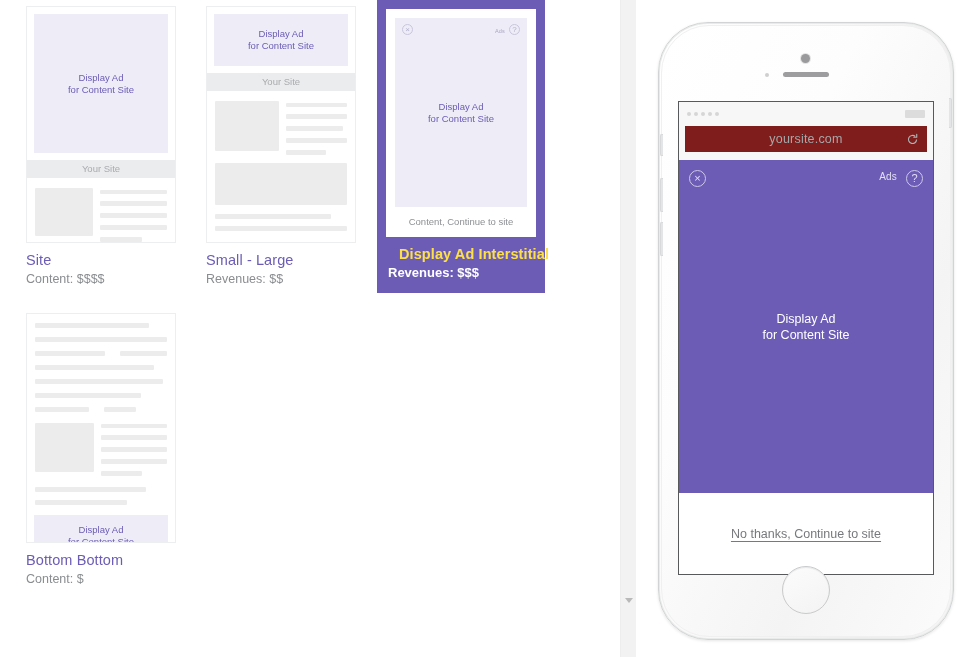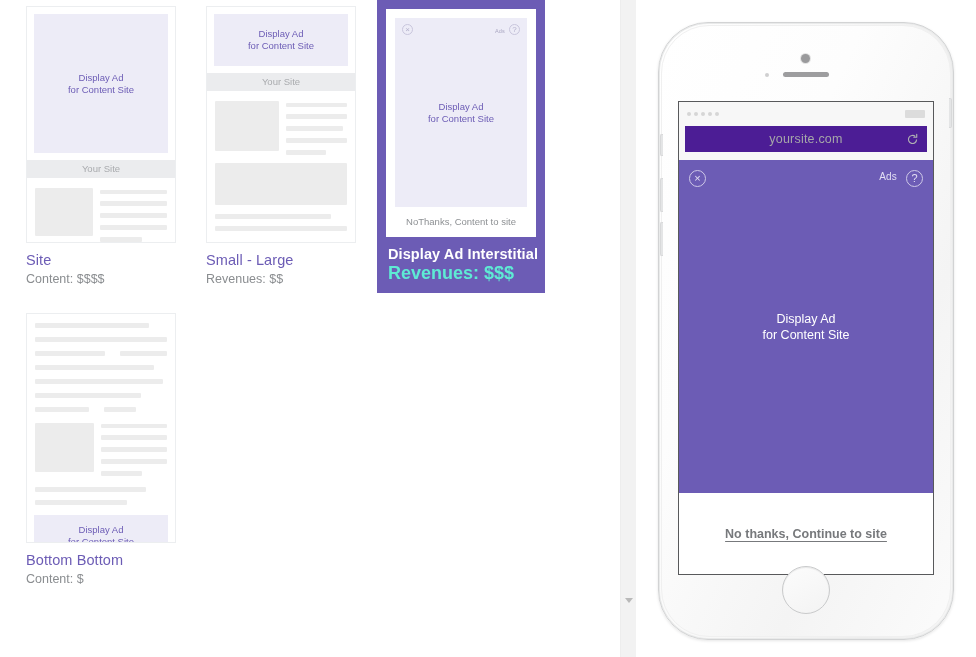--- a/index.html
+++ b/index.html
@@ -49,22 +49,22 @@
   }
 
   
   .card.selected {
     background: #6c5cb5;
     width: 168px;
     padding: 9px 9px 12px 9px;
   }
   .card.selected .card-frame { width: 150px; }
   .card.selected .card-meta { padding-left: 2px; }
-  .card.selected .card-title { color: #ffffff; font-weight: bold; font-size: 14.5px; }
-  .card.selected .card-rev { color: #5eead4; font-weight: bold; font-size: 18px; }
+  .card.selected .card-title { color: #fde047; font-weight: bold; font-size: 14.5px; margin-left: 11px; }
+  .card.selected .card-rev { color: #ffffff; font-weight: bold; font-size: 13px; }
 
   
   .ad-block {
     background: #edecf7;
     color: #6c5cb5;
     display: flex;
     flex-direction: column;
     align-items: center;
     justify-content: center;
     font-size: 9.5px;
@@ -219,21 +219,21 @@
     padding: 0 8px;
   }
   .dots { display: flex; gap: 3px; }
   .dots i { width: 4px; height: 4px; border-radius: 50%; background: #d6d6d6; display: block; }
   #battery { width: 20px; height: 8px; background: #dcdcdc; border-radius: 1px; }
   #url-bar {
     height: 34px; background: #f7f7f7;
     padding: 0 6px 6px 6px;
   }
   #url-field {
-    height: 26px; background: #4c1d95;
+    height: 26px; background: #7f1d1d;
     display: flex; align-items: center; justify-content: center;
     position: relative;
   }
   #url-text { font-size: 12.5px; color: #a6a7a9; letter-spacing: .2px; }
   #reload-icon {
     position: absolute; right: 8px; top: 50%; margin-top: -7px;
     width: 13px; height: 13px;
   }
   #ad-area {
     height: 333px; background: #6c5cb5; position: relative;
@@ -257,21 +257,21 @@
     font-size: 11px; line-height: 15px; text-align: center;
   }
   #ad-text { color: #ffffff; font-size: 12.5px; line-height: 16px; text-align: center; }
   #ad-text span { display: block; }
   #continue-area {
     height: 81px; background: #fff;
     display: flex; align-items: center; justify-content: center;
   }
   #continue-link {
     font-size: 12.5px; color: #77797c;
-    text-decoration: underline; text-underline-offset: 3px; font-weight: bold;
+    text-decoration: underline; text-underline-offset: 3px;
   }
   #home-btn {
     position: absolute; left: 50%; margin-left: -24px; bottom: 22px;
     width: 48px; height: 48px; border-radius: 50%;
     background: linear-gradient(150deg,#fcfcfc,#f3f3f3);
     border: 1px solid #c9cacb;
     box-shadow: 0 1px 1px rgba(0,0,0,.07) inset;
   }
 </style>
 </head>
@@ -339,21 +339,21 @@
     <div class="card selected" style="left:377px; top:0px;">
       <div class="card-frame" style="height:228px;border:none;">
         <div class="intr">
           <div class="intr-ad">
             <div class="intr-x">×</div>
             <div class="intr-ads-lbl">Ads</div>
             <div class="intr-q">?</div>
             <span>Display Ad</span>
             <span>for Content Site</span>
           </div>
-          <div class="intr-foot">NoThanks, Content to site</div>
+          <div class="intr-foot">Content, Continue to site</div>
         </div>
       </div>
       <div class="card-meta">
         <div class="card-title">Display Ad Interstitial</div>
         <div class="card-rev">Revenues: $$$</div>
       </div>
     </div>
 
     <div class="card" style="left:26px; top:313px;">
       <div class="card-frame" style="height:230px;">

